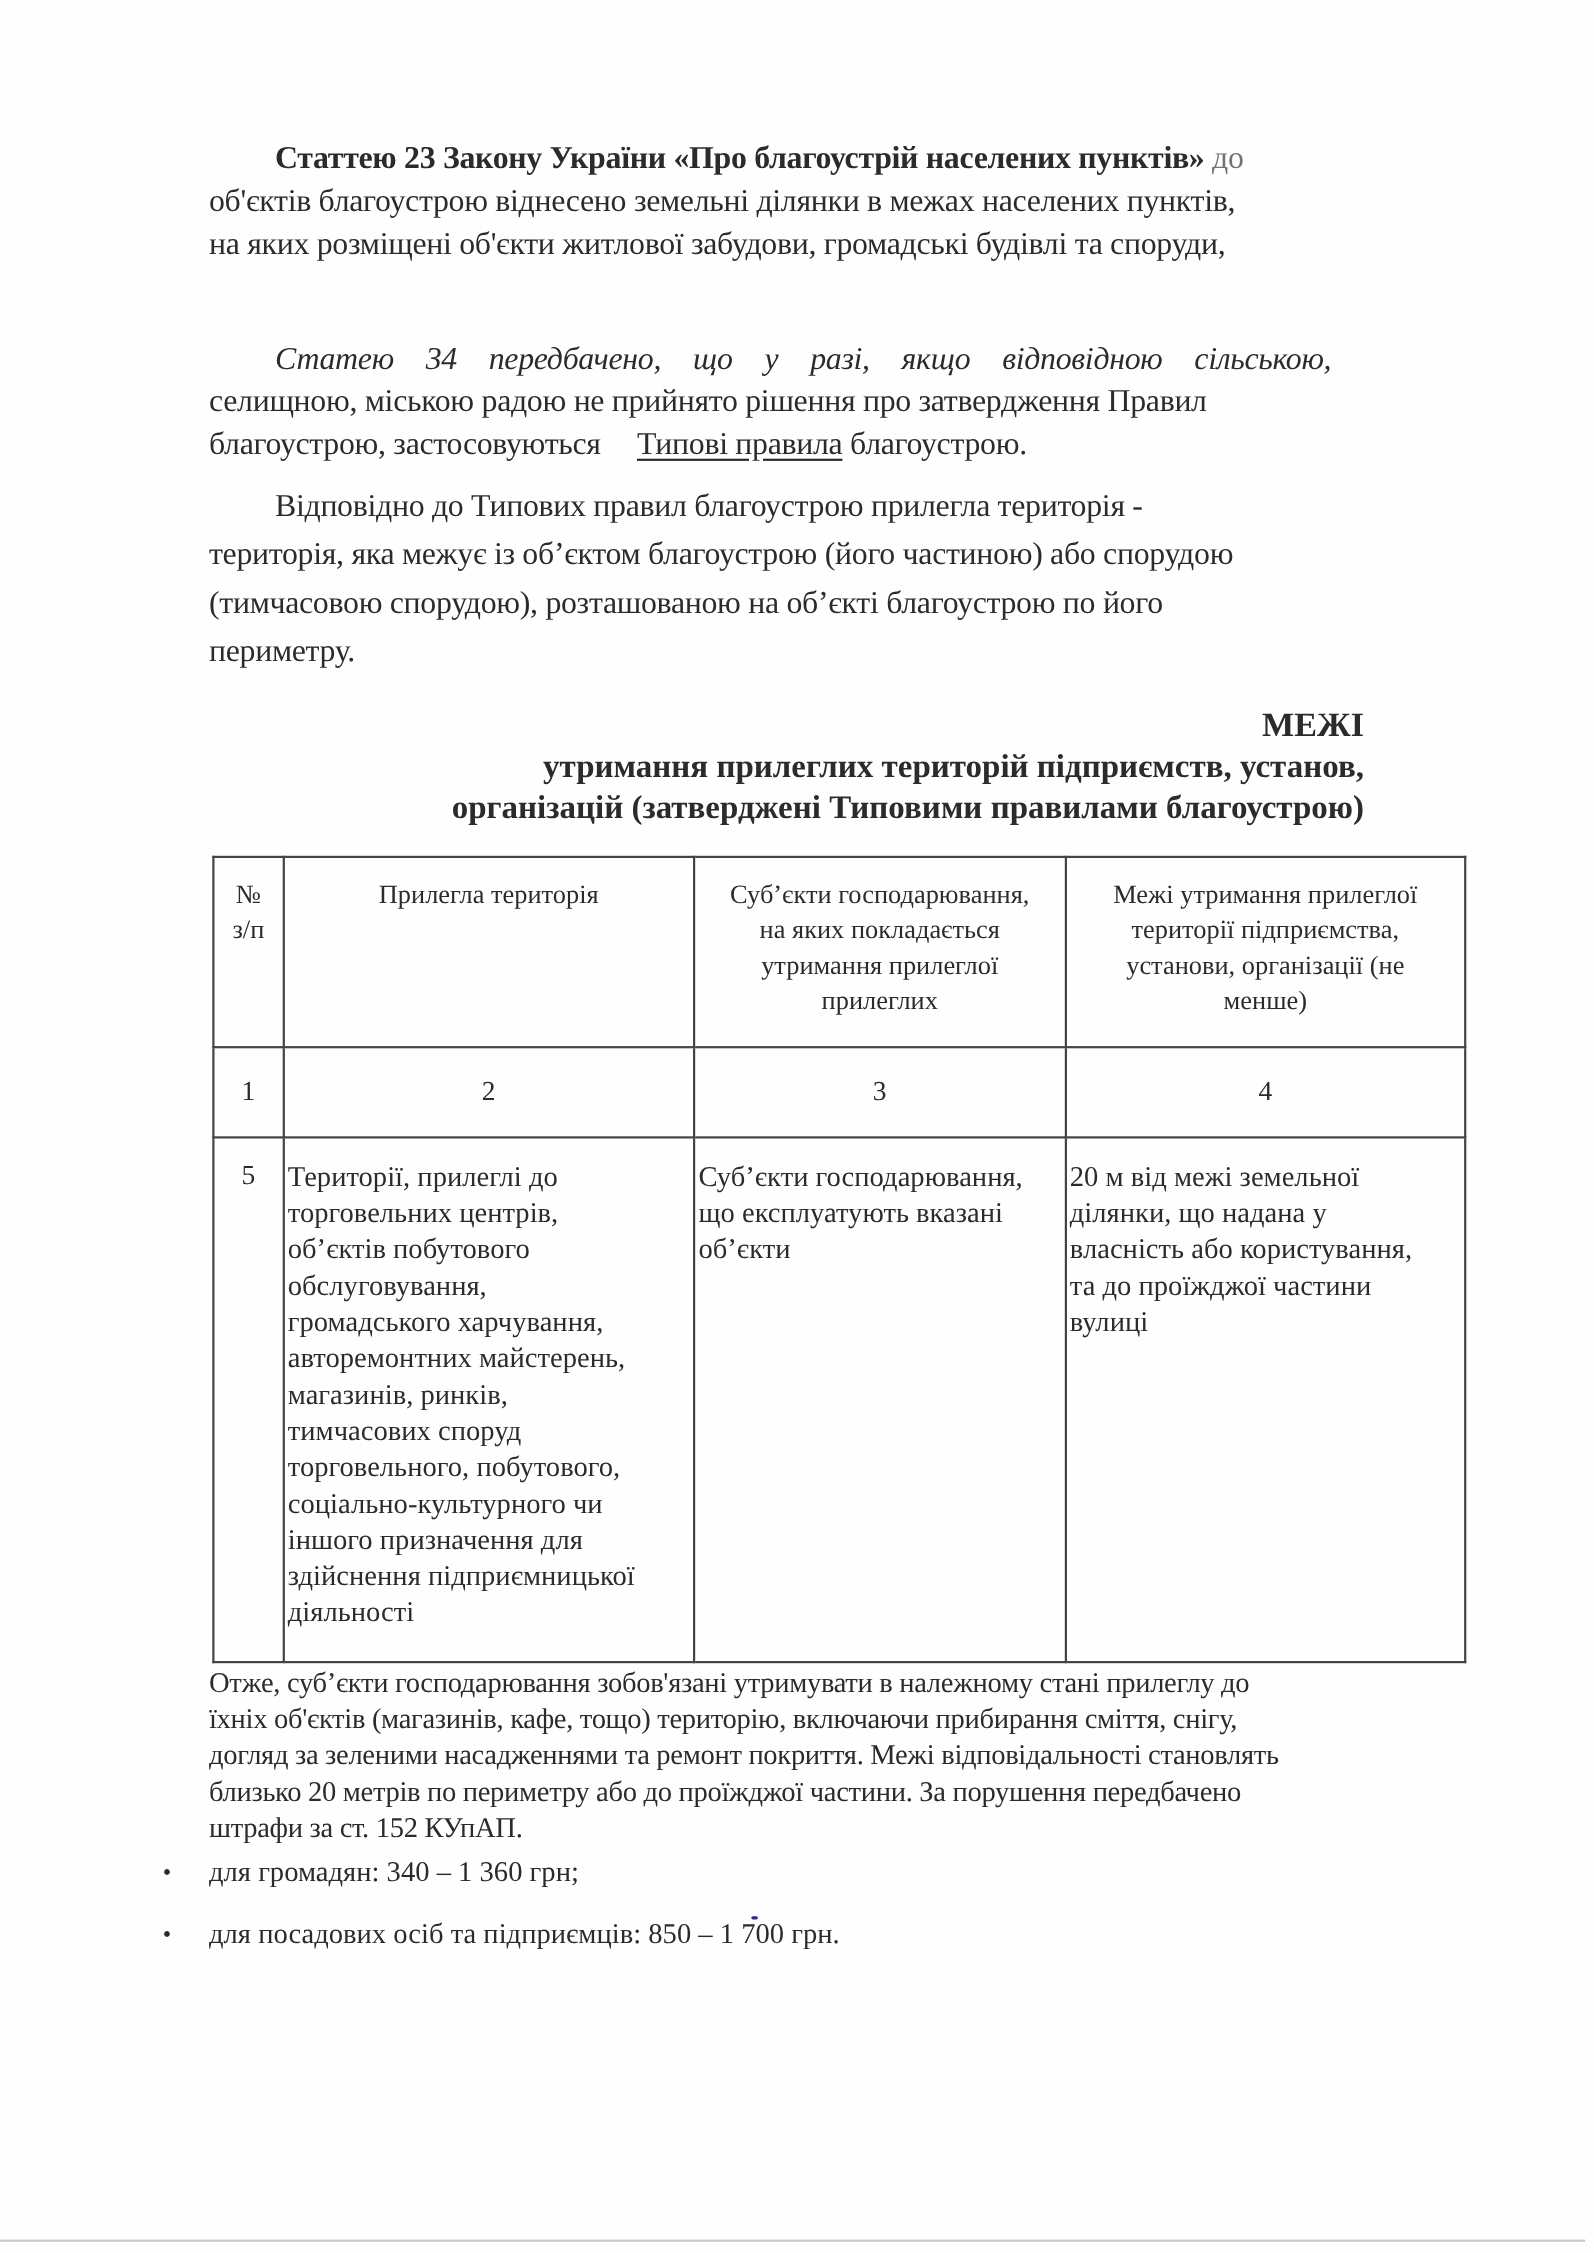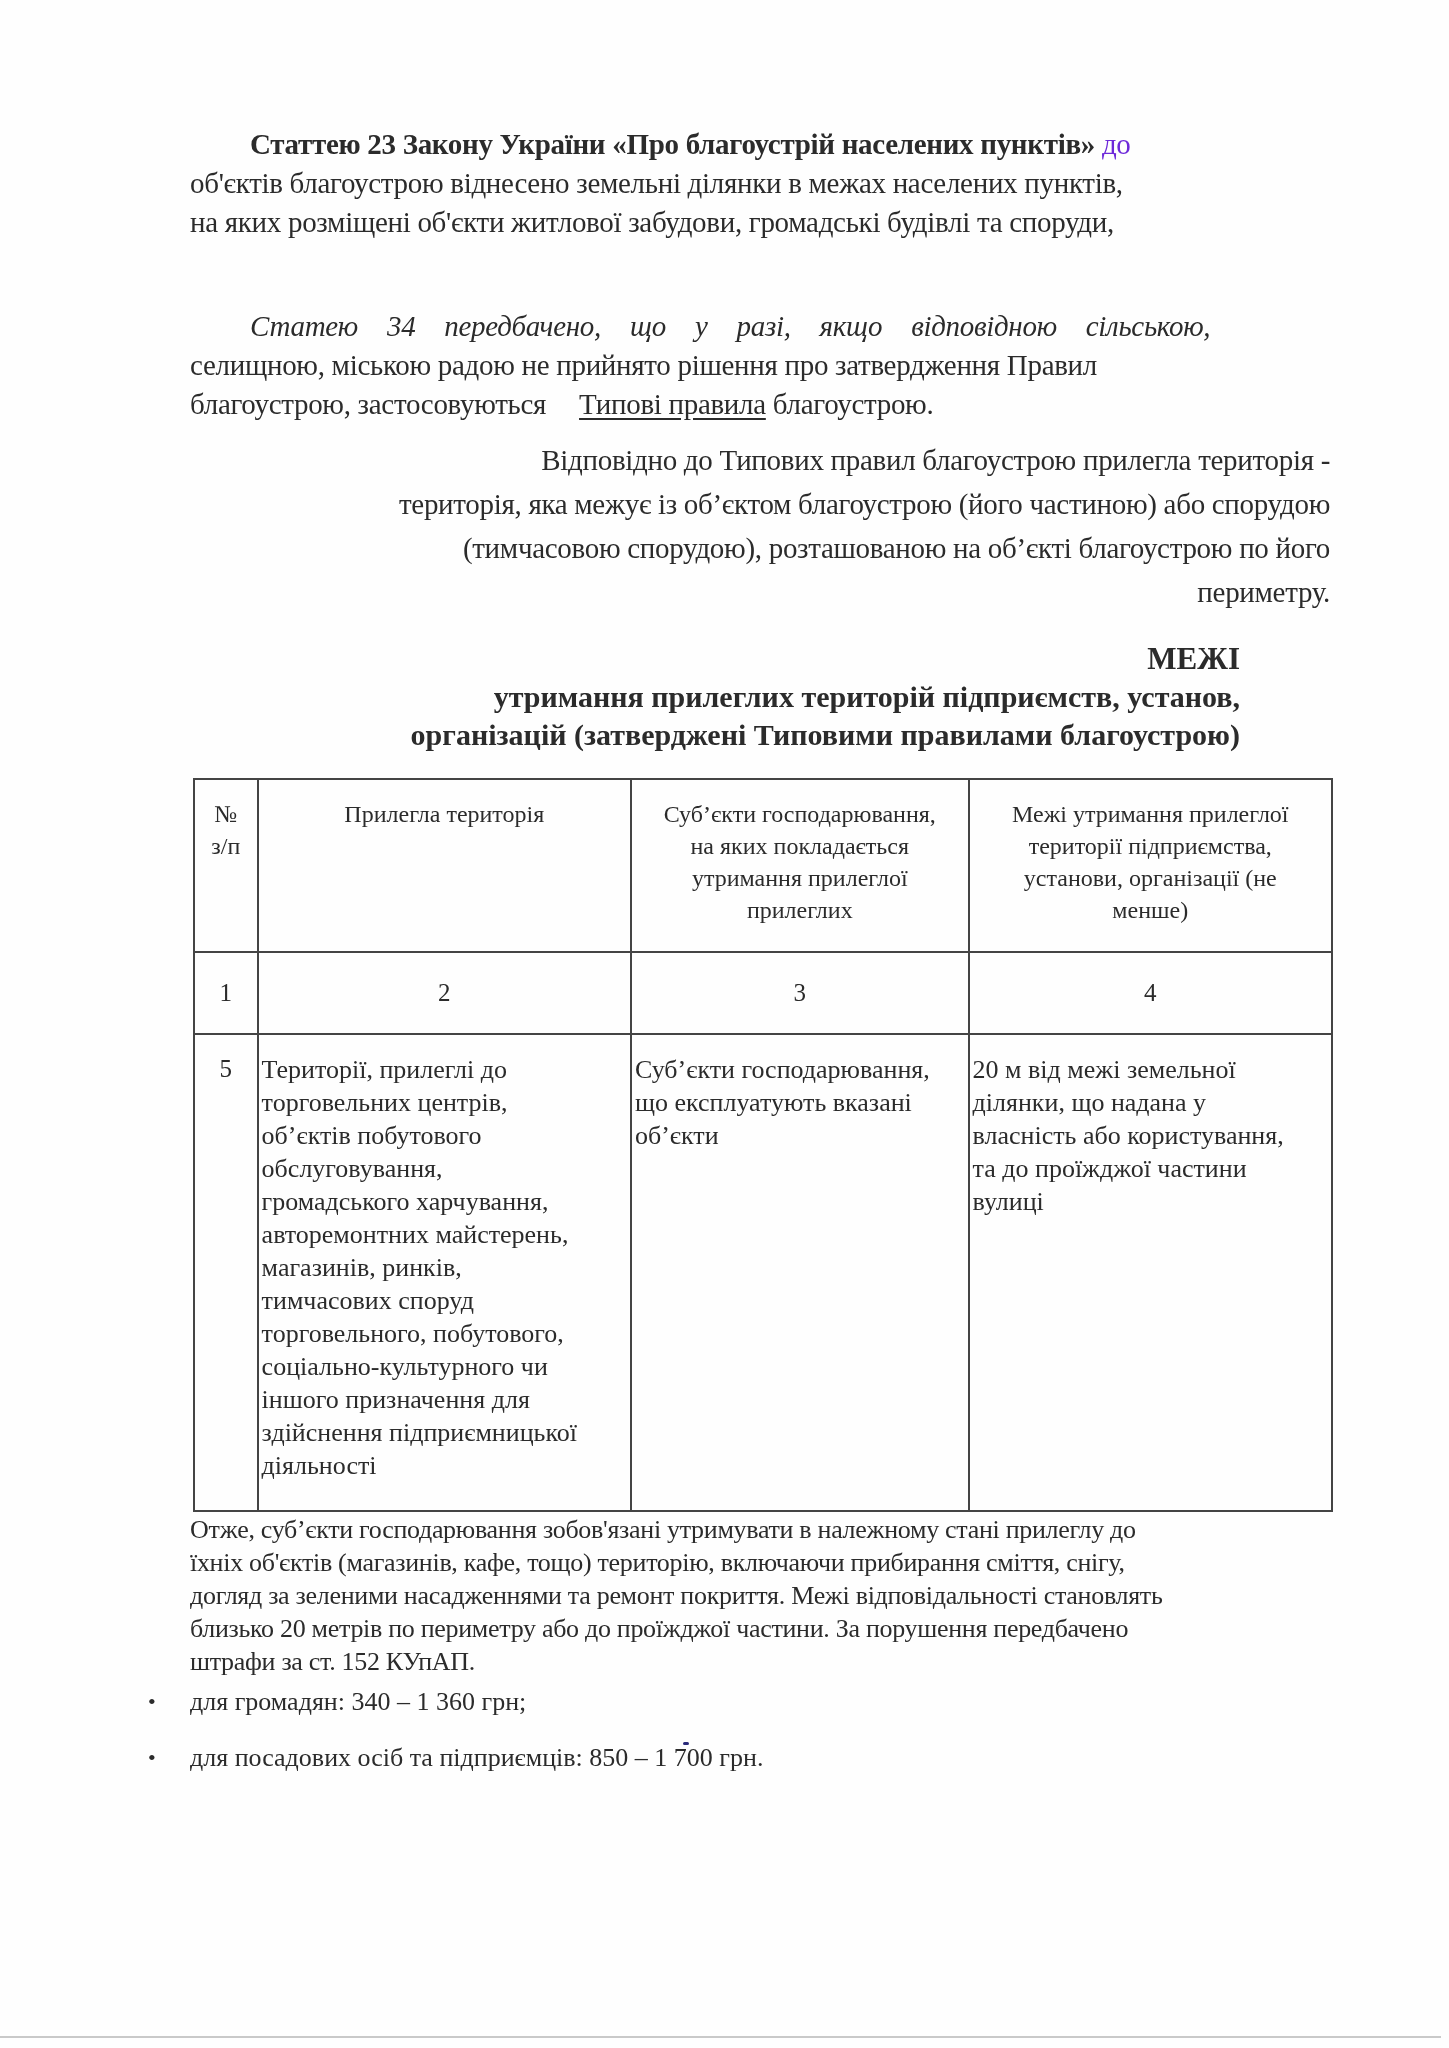--- a/index.html
+++ b/index.html
@@ -35,25 +35,25 @@
       font-size: 29px;
       line-height: 39px;
       margin: 0;
       white-space: nowrap;
       letter-spacing: -0.3px;
     }
     .para .line { display: block; }
     .para .indent { padding-left: 60px; }
     .p1 { top: 125px; }
     .p1 .bold { font-weight: bold; }
-    .p1 .faded { color: #6d28d9; }
+    .p1 .faded { color: #737373; }
     .p2 { top: 307px; }
     .p2 .line:first-child { word-spacing: 22px; font-style: italic; }
     .p2 u { text-decoration: underline; text-underline-offset: 4px; margin-left: 26px; }
-    .p3 { top: 438px; line-height: 44px; text-align: right; }
+    .p3 { top: 438px; line-height: 44px; }
 
     .title-block {
       position: absolute;
       left: 260px;
       width: 980px;
       top: 640px;
       text-align: right;
       font-weight: bold;
       font-size: 30px;
       line-height: 38px;

